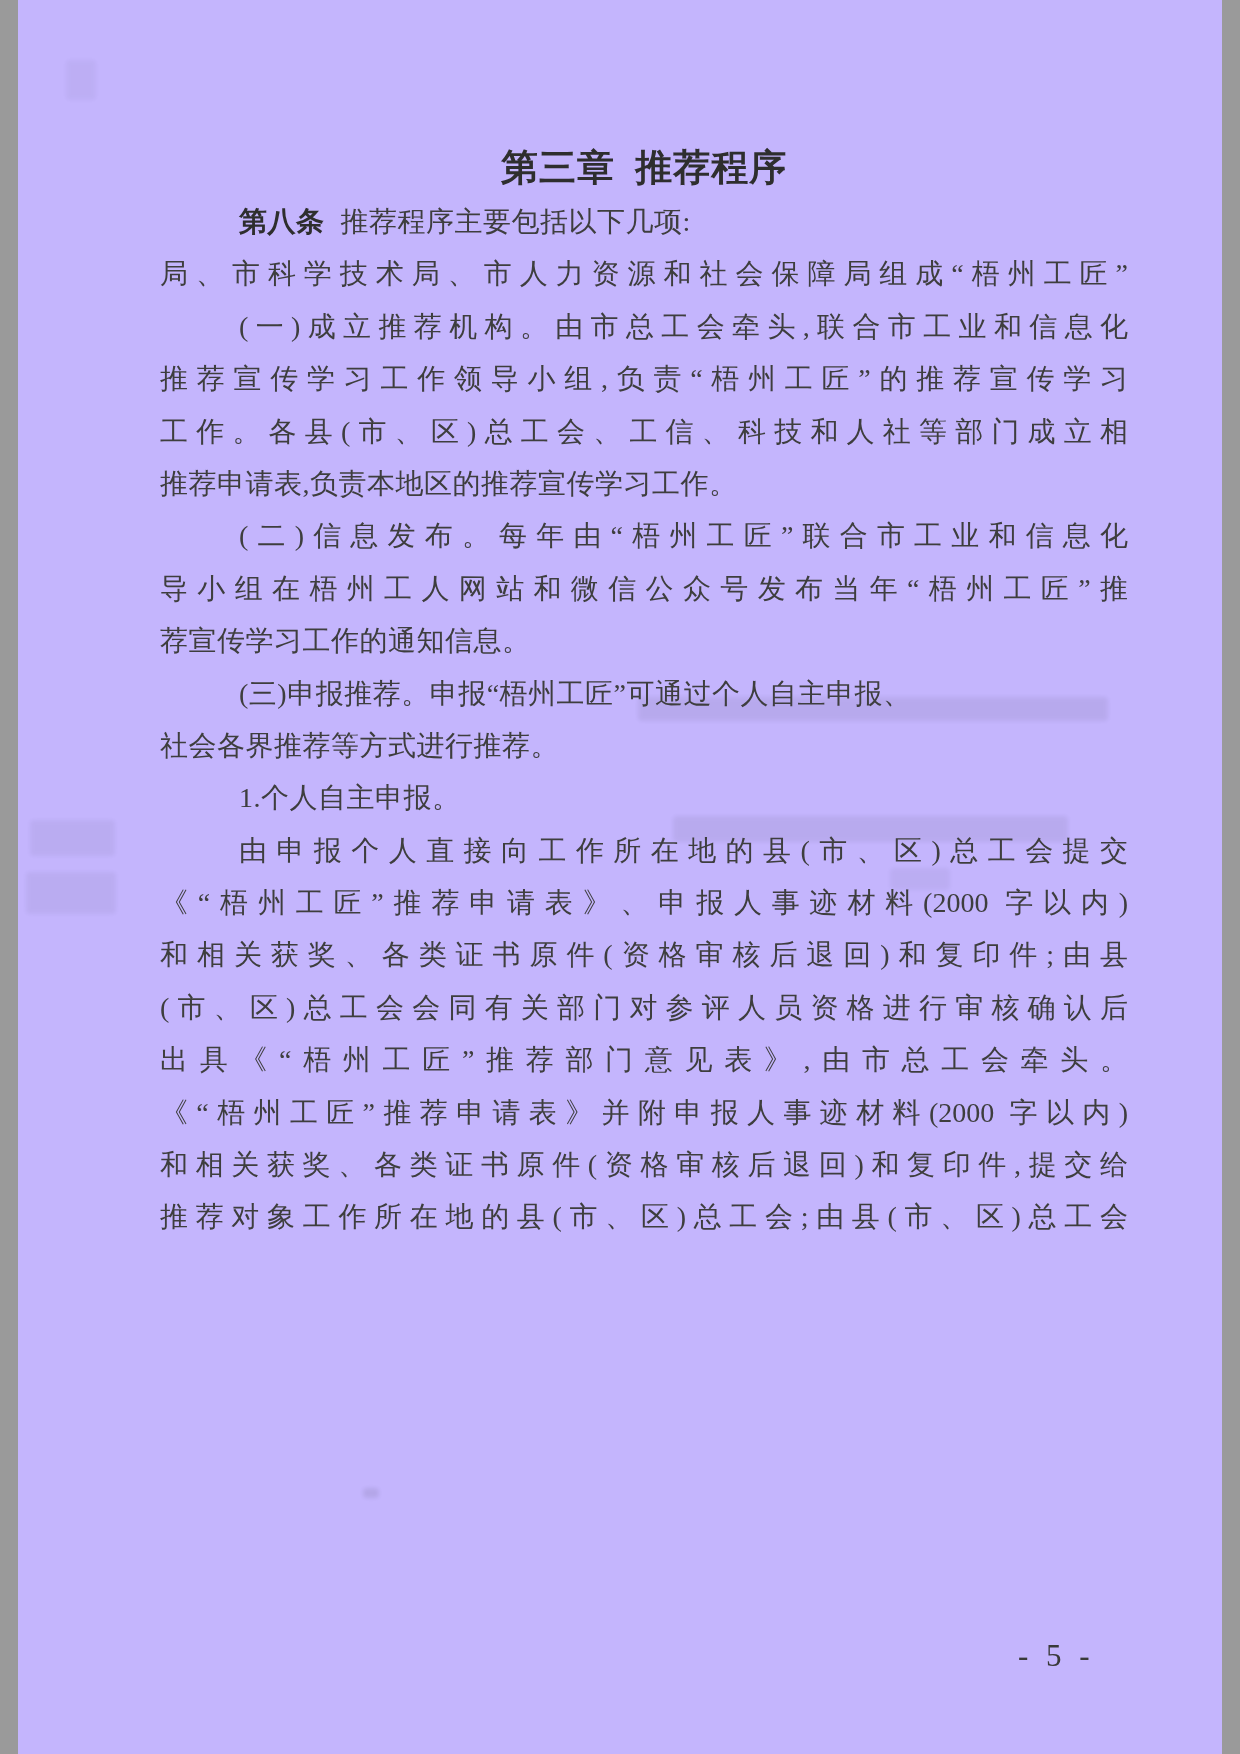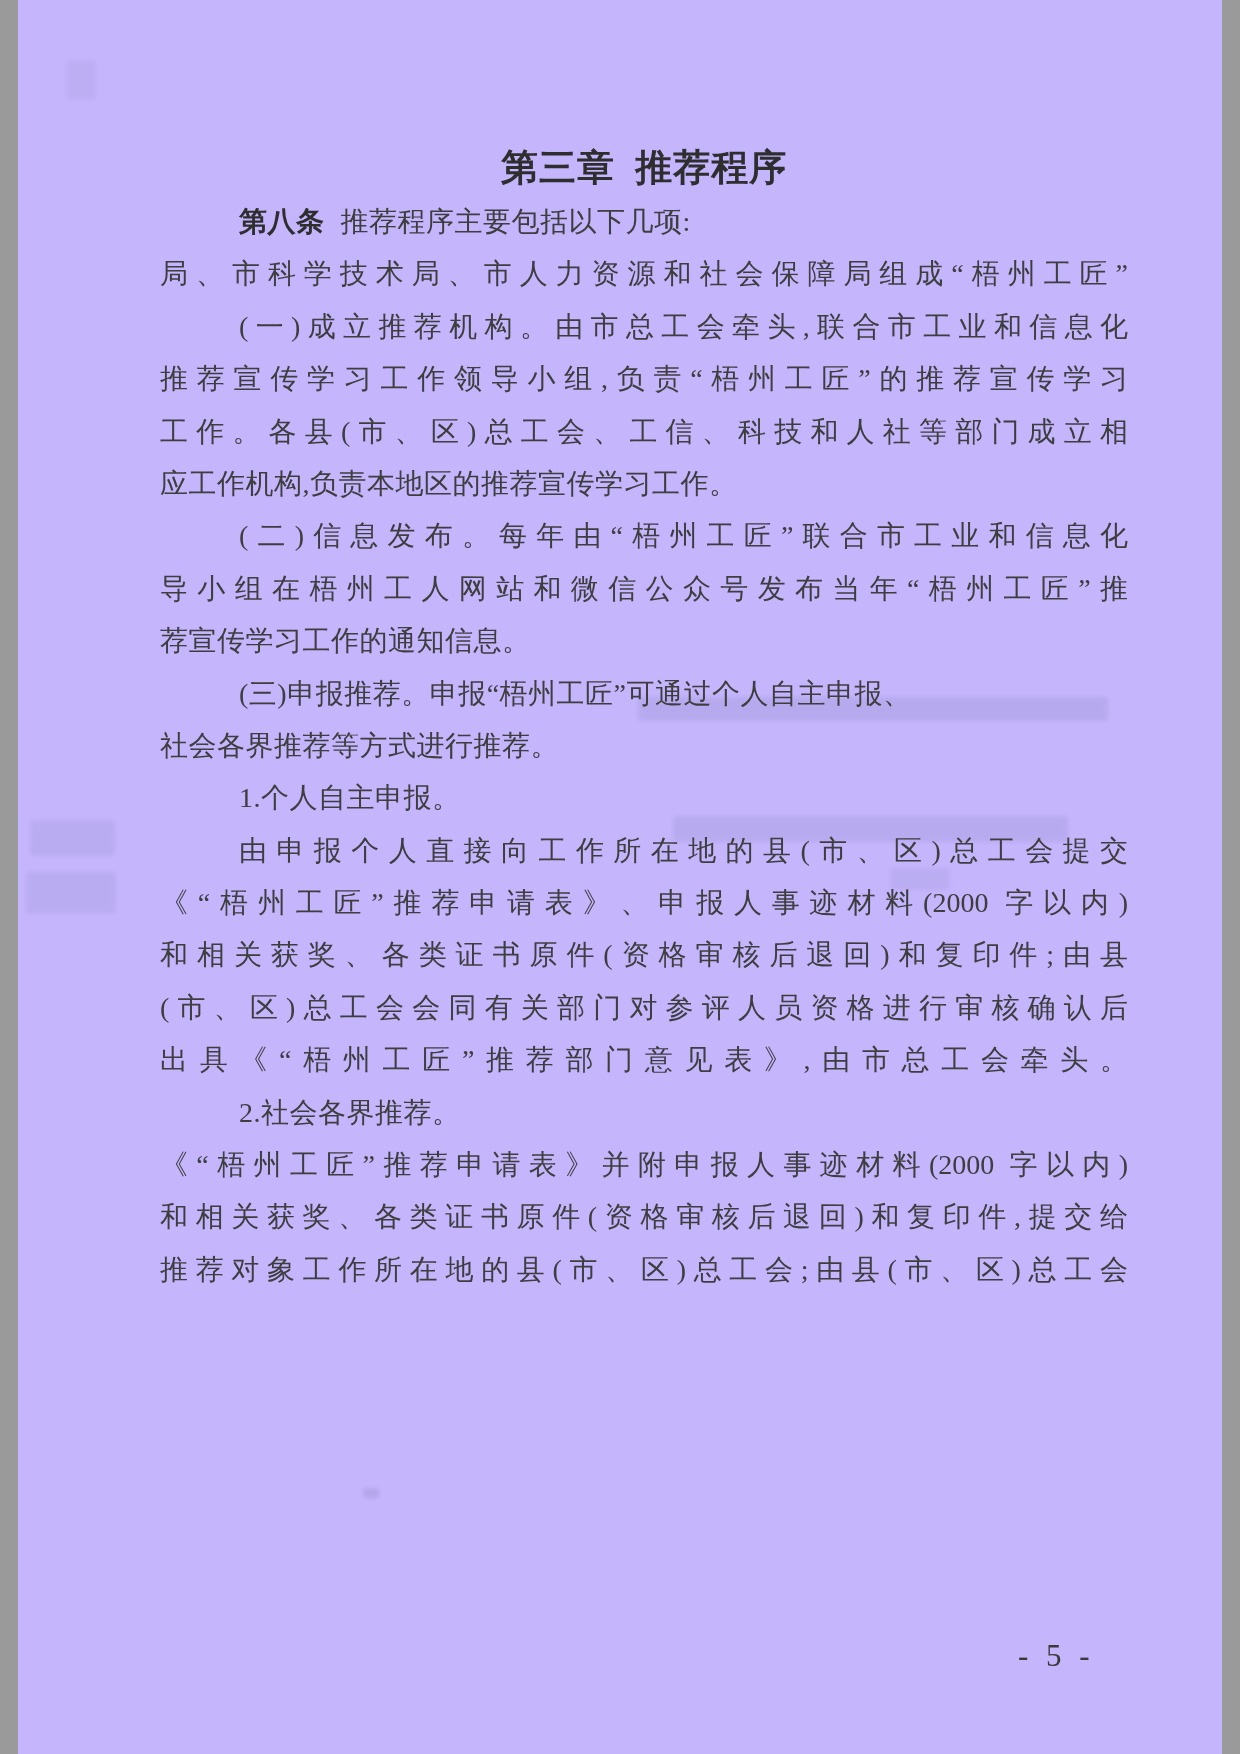--- a/index.html
+++ b/index.html
@@ -97,32 +97,31 @@
 
   <div class="content">
     <h1 class="chapter-title">第三章 推荐程序</h1>
 
     <div class="line indent"><span class="article-label">第八条</span><span>推荐程序主要包括以下几项:</span></div>
 
     <div class="line stretch">局、市科学技术局、市人力资源和社会保障局组成“梧州工匠”</div>
     <div class="line indent stretch">(一)成立推荐机构。由市总工会牵头,联合市工业和信息化</div>
     <div class="line stretch">推荐宣传学习工作领导小组,负责“梧州工匠”的推荐宣传学习</div>
     <div class="line stretch">工作。各县(市、区)总工会、工信、科技和人社等部门成立相</div>
-    <div class="line">应工作机构,负责本地区的推荐宣传学习工作。</div>
+    <div class="line">推荐申请表,负责本地区的推荐宣传学习工作。</div>
     <div class="line indent stretch">(二)信息发布。每年由“梧州工匠”联合市工业和信息化</div>
     <div class="line stretch">导小组在梧州工人网站和微信公众号发布当年“梧州工匠”推</div>
     <div class="line">荐宣传学习工作的通知信息。</div>
     <div class="line indent">(三)申报推荐。申报“梧州工匠”可通过个人自主申报、</div>
     <div class="line">社会各界推荐等方式进行推荐。</div>
     <div class="line indent">1.个人自主申报。</div>
     <div class="line indent stretch">由申报个人直接向工作所在地的县(市、区)总工会提交</div>
     <div class="line stretch">《“梧州工匠”推荐申请表》、申报人事迹材料(2000 字以内)</div>
     <div class="line stretch">和相关获奖、各类证书原件(资格审核后退回)和复印件;由县</div>
     <div class="line stretch">(市、区)总工会会同有关部门对参评人员资格进行审核确认后</div>
     <div class="line stretch">出具《“梧州工匠”推荐部门意见表》,由市总工会牵头。</div>
-    <div class="line indent">2.社会各界推荐。</div>
     <div class="line stretch">《“梧州工匠”推荐申请表》并附申报人事迹材料(2000 字以内)</div>
     <div class="line stretch">和相关获奖、各类证书原件(资格审核后退回)和复印件,提交给</div>
     <div class="line stretch">推荐对象工作所在地的县(市、区)总工会;由县(市、区)总工会</div>
   </div>
 
   <div class="page-number">- 5 -</div>
 </div>
 
 </body></html>

